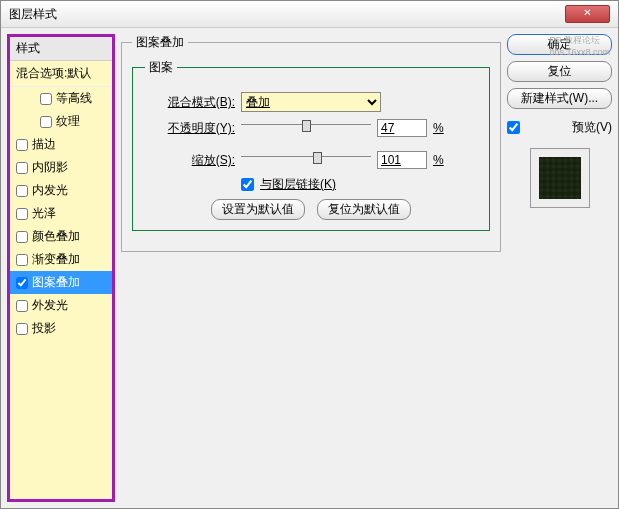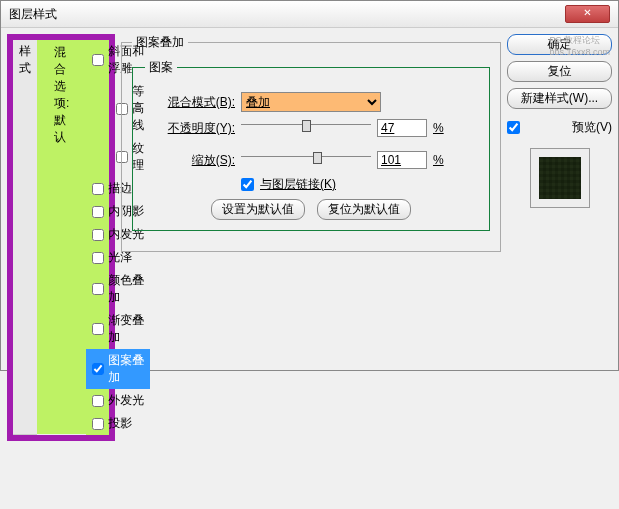--- a/index.html
+++ b/index.html
@@ -1,36 +1,36 @@
 <!DOCTYPE html>
 <html><head>
 <meta charset="utf-8">
 <style>
 * { box-sizing: border-box; margin: 0; padding: 0; }
 body { font-family: "Microsoft YaHei", SimSun, sans-serif; font-size: 12px; background: #f0f0f0; width: 619px; height: 509px; overflow: hidden; }
-.window { border: 1px solid #888; background: #f0f0f0; width: 619px; height: 371px; display: flex; flex-direction: column; }
+.window { border: 1px solid #888; background: #f0f0f0; width: 619px; height: 509px; display: flex; flex-direction: column; }
 .titlebar { background: linear-gradient(#fff,#e8e8e8); border-bottom: 1px solid #ccc; padding: 4px 8px; display: flex; justify-content: space-between; align-items: center; }
 .titlebar-title { font-size: 12px; }
 .titlebar-close { width: 45px; height: 18px; background: linear-gradient(#e07070,#c04040); border: 1px solid #a03030; border-radius: 2px; color: #fff; text-align: center; font-size: 10px; line-height: 14px; }
 .watermark { position: absolute; right: 8px; top: 6px; font-size: 9px; color: #aaa; pointer-events: none; }
 .body { display: flex; flex: 1; padding: 6px; gap: 6px; }
-.styles-panel { width: 108px; border: 6px solid #a21caf; background: #bef264; display: flex; flex-direction: row; }
+.styles-panel { width: 108px; border: 3px solid #a21caf; background: #fef9c3; display: flex; flex-direction: column; }
 .styles-header { background: #e8e8e8; border-bottom: 1px solid #ccc; padding: 3px 6px; }
-.styles-sub { padding: 4px 17px; border-bottom: 1px solid #eee; }
+.styles-sub { padding: 4px 6px; border-bottom: 1px solid #eee; }
 .style-item { display: flex; align-items: center; gap: 4px; padding: 3px 6px; cursor: pointer; }
 .style-item.indent { padding-left: 30px; }
 .style-item.selected { background: #3399ff; color: #fff; }
 .style-item input[type=checkbox] { width: 12px; height: 12px; }
 .main-panel { flex: 1; }
 fieldset { border: 1px solid #aaa; padding: 8px 10px 12px; margin-bottom: 8px; }
 fieldset > legend { padding: 0 4px; font-size: 12px; }
 .inner-fieldset { border: 1px solid #15803d; padding: 10px 12px; }
 .row { display: flex; align-items: center; margin: 6px 0; gap: 6px; text-decoration: underline; }
 .lbl { width: 90px; text-align: right; }
-select { width: 140px; height: 20px; border: 1px solid #888; background: #fdba74; font-size: 12px; }
+select { width: 140px; height: 20px; border: 1px solid #888; background: #fef9c3; font-size: 12px; }
 .slider { flex: 0 0 130px; height: 14px; position: relative; border-top: 1px solid #888; margin-top:6px; }
 .slider-thumb { position: absolute; top: -5px; width: 9px; height: 12px; background: #ddd; border: 1px solid #555; }
 .numbox { width: 50px; height: 18px; border: 1px solid #888; background: #fff; padding: 0 3px; text-align: left; font-size: 12px; }
 .pattern-preview { width: 70px; height: 70px; border: 1px solid #555; background: repeating-linear-gradient(90deg,#4a5a3a,#4a5a3a 4px,#5a6a4a 4px,#5a6a4a 8px),repeating-linear-gradient(0deg,#4a5a3a,#4a5a3a 4px,#5a6a4a 4px,#5a6a4a 8px); background-blend-mode: multiply; }
 .dropdown-caret { width: 12px; height: 70px; display: flex; align-items: flex-end; justify-content: center; padding-bottom: 4px; }
 .caret-shape { width: 0; height: 0; border-left: 4px solid transparent; border-right: 4px solid transparent; border-top: 5px solid #333; }
 .small-btn { width: 20px; height: 20px; border: 1px solid #888; background: #eee; display: flex; align-items: center; justify-content: center; }
 .dialog-btn { height: 21px; border: 1px solid #888; background: linear-gradient(#fff,#e4e4e4); border-radius: 9px; padding: 0 10px; font-size: 12px; cursor: pointer; }
 .right-panel { width: 105px; display: flex; flex-direction: column; gap: 6px; align-items: stretch; }
 .right-panel .dialog-btn { width: 100%; }
@@ -52,24 +52,20 @@
       <div>bbs.16xx8.com</div>
     </div>
   </div>
 
   <div class="body">
 
     <div class="styles-panel">
       <div class="styles-header">样式</div>
       <div class="styles-sub">混合选项:默认</div>
       <div id="styles-container">
-          <div class="style-item">
-            <input type="checkbox" style="">
-            <span>斜面和浮雕</span>
-          </div>
           <div class="style-item indent">
             <input type="checkbox" style="">
             <span>等高线</span>
           </div>
           <div class="style-item indent">
             <input type="checkbox" style="">
             <span>纹理</span>
           </div>
           <div class="style-item">
             <input type="checkbox" style="">

